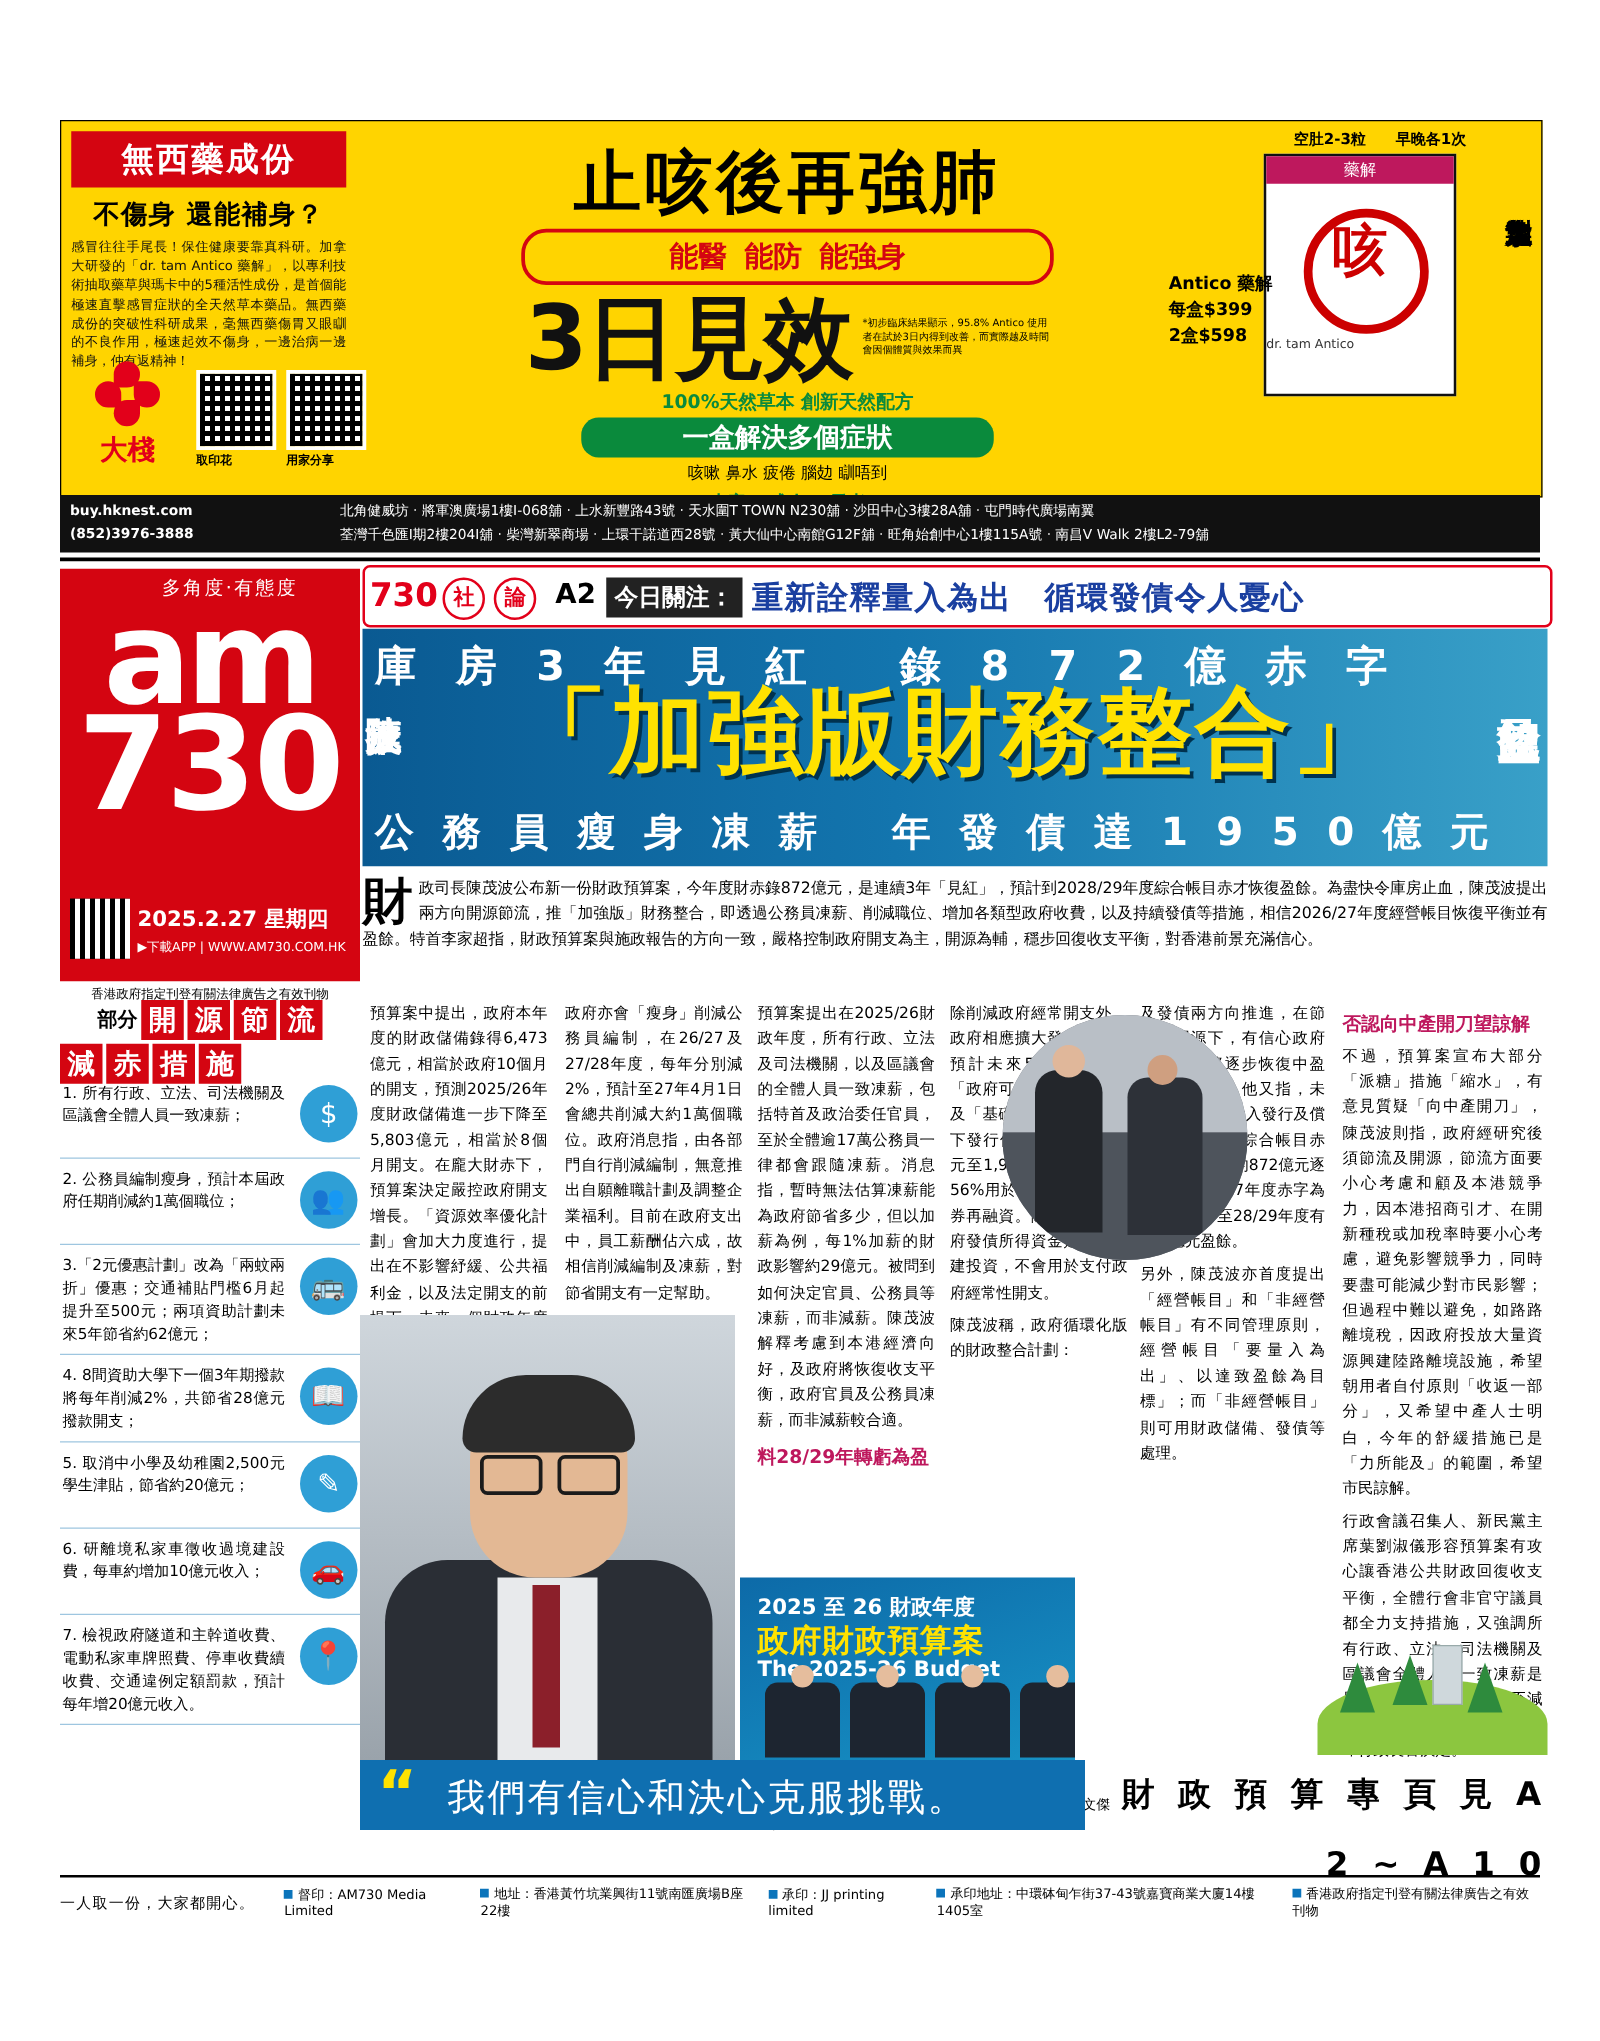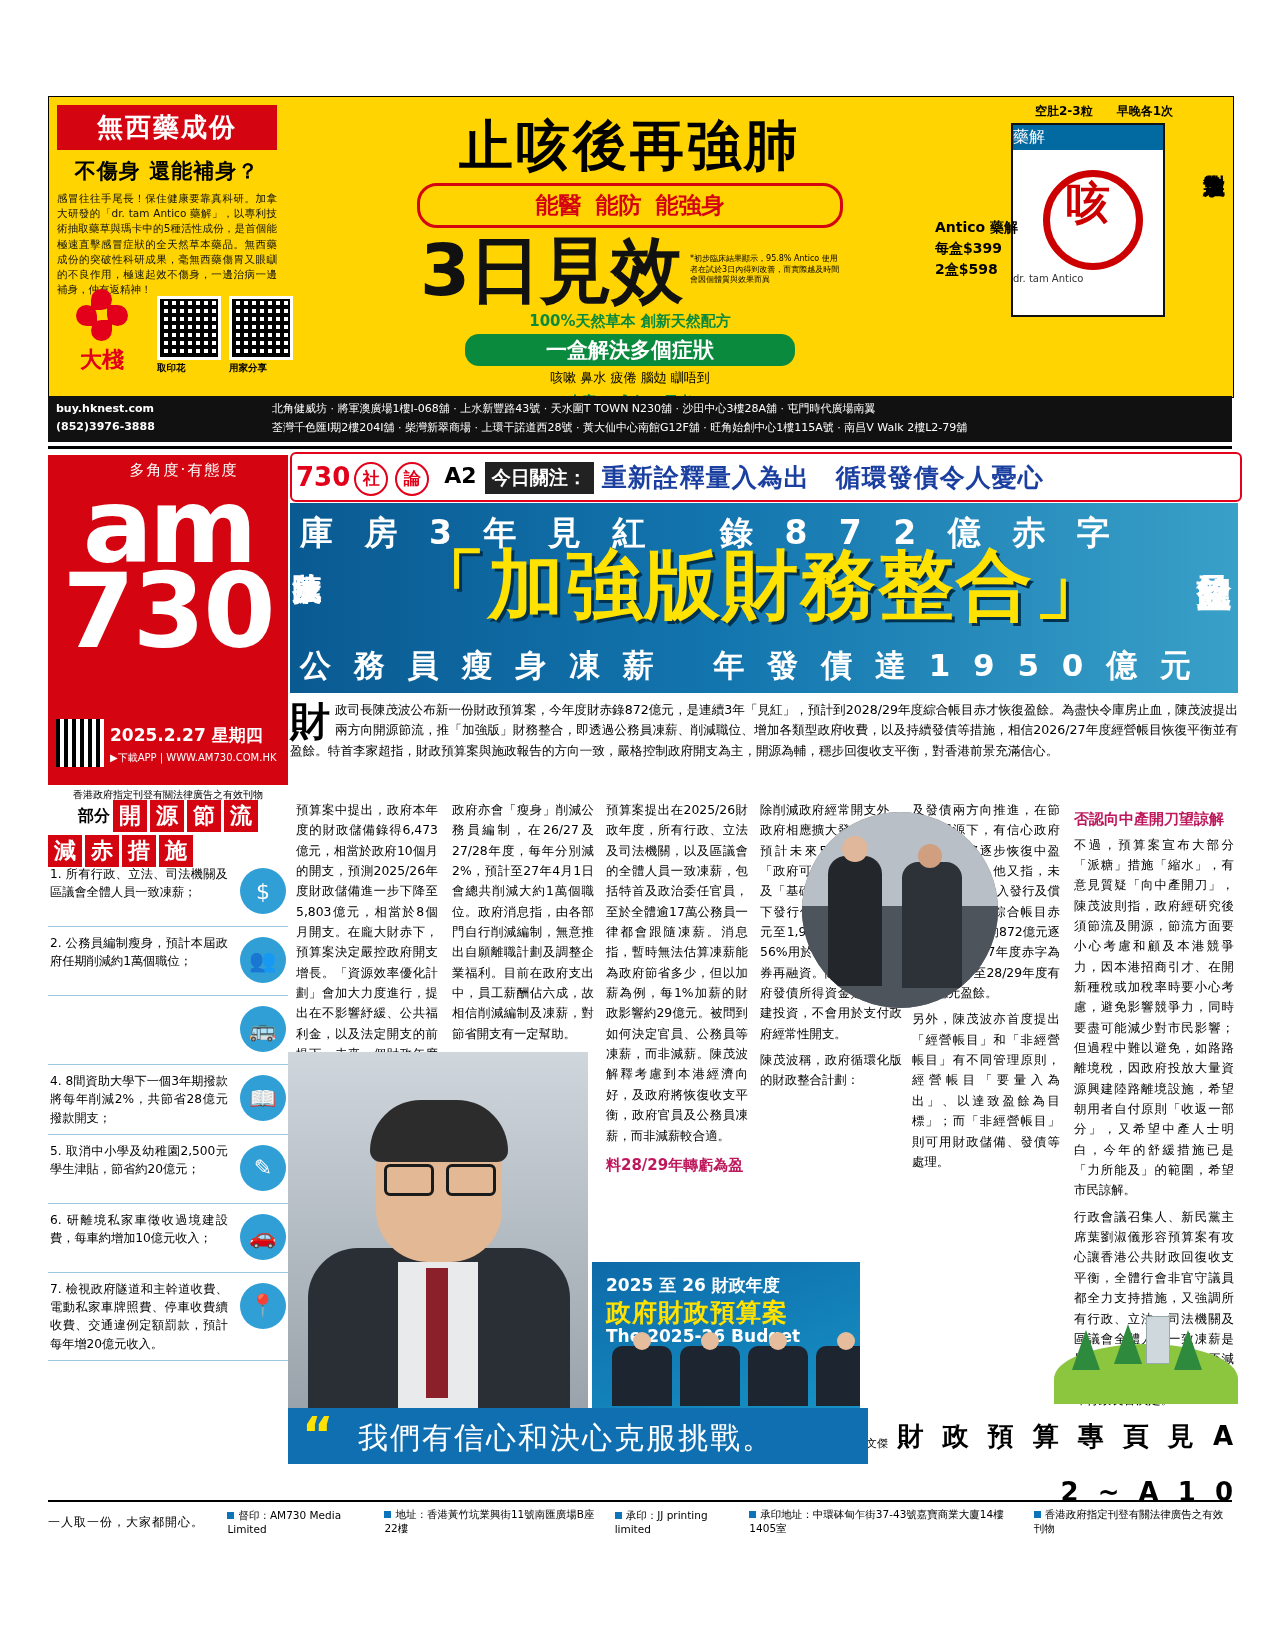--- a/index.html
+++ b/index.html
@@ -34,21 +34,21 @@
   .ad-3day .big{font-size:72px;font-weight:bold;color:#111;line-height:1;letter-spacing:-1px;}
   .ad-3day .note{font-size:8px;width:150px;margin-left:8px;line-height:1.3;}
   .ad-green{width:330px;margin:6px auto 0;text-align:center;}
   .ad-green .g1{color:#0a8a3c;font-weight:bold;font-size:15px;}
   .ad-green .g2{background:#0a8a3c;color:#fff;font-weight:bold;font-size:21px;border-radius:14px;padding:2px 0;margin-top:3px;}
   .ad-green .g3{font-size:13px;margin-top:3px;}
   .ad-bottom-checks{display:flex;justify-content:center;gap:18px;margin-top:6px;font-size:15px;font-weight:bold;color:#0a8a3c;}
   .ad-right{position:absolute;left:926px;top:0;width:258px;height:300px;}
   .ad-r-top{font-size:12px;text-align:center;padding-top:6px;font-weight:bold;}
   .ad-box{position:absolute;left:36px;top:26px;width:150px;height:190px;background:#fff;border:2px solid #111;}
-  .ad-box .bx1{background:#0369a1;color:#fff;font-size:16px;padding:2px 0;}
+  .ad-box .bx1{background:#be185d;color:#fff;font-size:13px;text-align:center;padding:2px 0;}
   .ad-box .bx2{font-size:44px;font-weight:bold;color:#c00;text-align:center;margin-top:24px;position:relative;}
   .ad-box .bx2:after{content:"";position:absolute;left:30px;top:-4px;width:86px;height:86px;border:7px solid #c00;border-radius:50%;}
   .ad-box .bx3{font-size:10px;text-align:left;margin-top:40px;color:#333;}
   .ad-price{position:absolute;left:-40px;top:120px;font-size:14px;font-weight:bold;line-height:1.5;}
   .ad-vert{position:absolute;right:4px;top:60px;writing-mode:vertical-rl;font-size:22px;font-weight:bold;}
   .ad-strip{position:absolute;left:48px;top:396px;width:1184px;height:46px;background:#111;color:#fff;font-size:11px;padding:4px 8px;box-sizing:border-box;}
   .ad-strip .l{float:left;width:210px;line-height:1.6;font-weight:bold;}
   .ad-strip .r{margin-left:216px;line-height:1.7;}
 
   
@@ -295,20 +295,21 @@
   <div class="sidebox">
     <div class="srow">
       <div class="tx">1. 所有行政、立法、司法機關及區議會全體人員一致凍薪；</div>
       <div class="sico">$</div>
     </div>
     <div class="srow">
       <div class="tx">2. 公務員編制瘦身，預計本屆政府任期削減約1萬個職位；</div>
       <div class="sico">👥</div>
     </div>
     <div class="srow">
+      <div class="tx">3.「2元優惠計劃」改為「兩蚊兩折」優惠；交通補貼門檻6月起提升至500元；兩項資助計劃未來5年節省約62億元；</div>
       <div class="sico">🚌</div>
     </div>
     <div class="srow">
       <div class="tx">4. 8間資助大學下一個3年期撥款將每年削減2%，共節省28億元撥款開支；</div>
       <div class="sico">📖</div>
     </div>
     <div class="srow">
       <div class="tx">5. 取消中小學及幼稚園2,500元學生津貼，節省約20億元；</div>
       <div class="sico">✎</div>
     </div>

